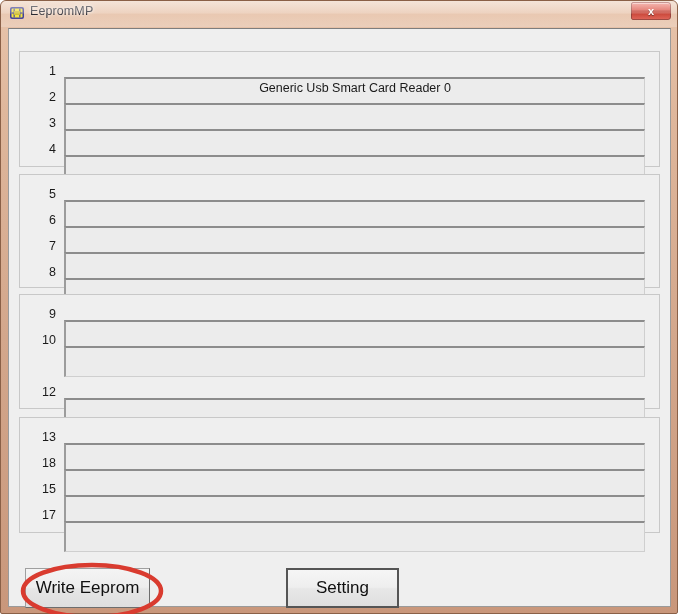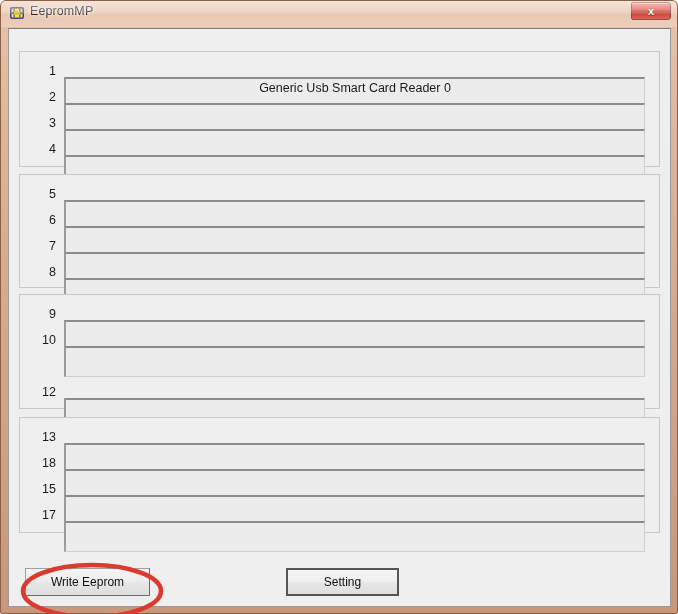--- a/index.html
+++ b/index.html
@@ -133,30 +133,30 @@
     text-align: center;
     white-space: nowrap;
     overflow: hidden;
     margin-top: 15px;
   }
 
   
   .btn {
     position: absolute;
     top: 539px;
-    height: 28px;
+    height: 40px;
     box-sizing: border-box;
     background: linear-gradient(to bottom, #f4f4f4 0%, #ededed 48%, #e6e6e6 52%, #dedede 100%);
     border: 1px solid #9f9f9f;
     border-right-color: #6d6d6d;
     border-bottom-color: #6d6d6d;
     display: flex;
     align-items: center;
     justify-content: center;
-    font-size: 12px;
+    font-size: 17px;
     color: #101010;
     font-family: "Liberation Sans", sans-serif;
   }
   .btn.default {
     border: 2px solid #555555;
     background: linear-gradient(to bottom, #f6f6f6 0%, #eeeeee 48%, #e7e7e7 52%, #dfdfdf 100%);
   }
   .btn.disabled {
     color: #aaaaaa;
     text-shadow: 1px 1px 0 #ffffff;

